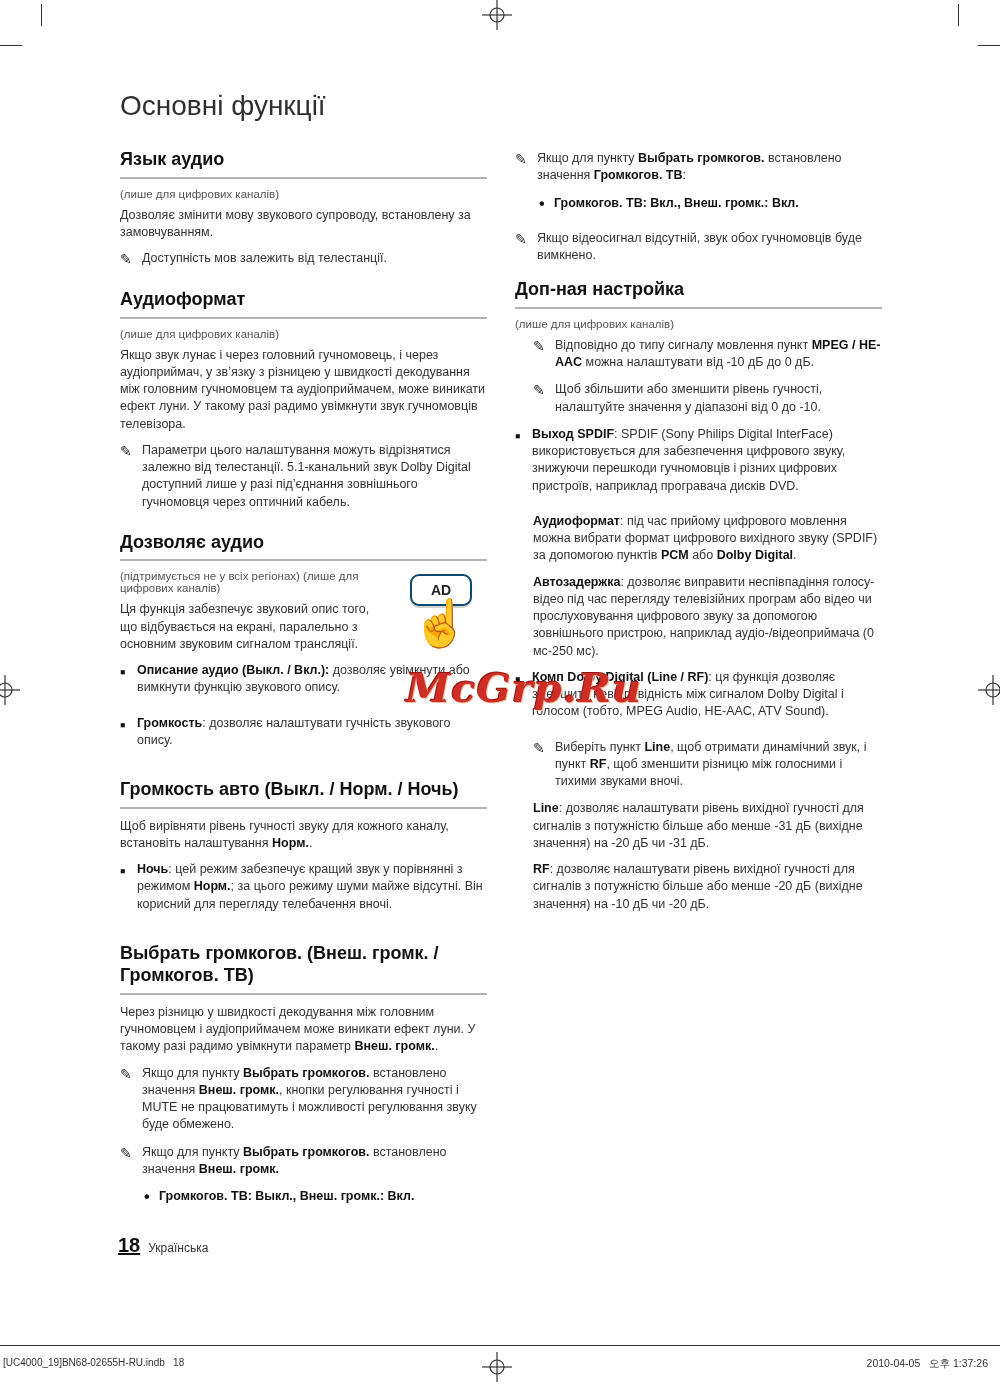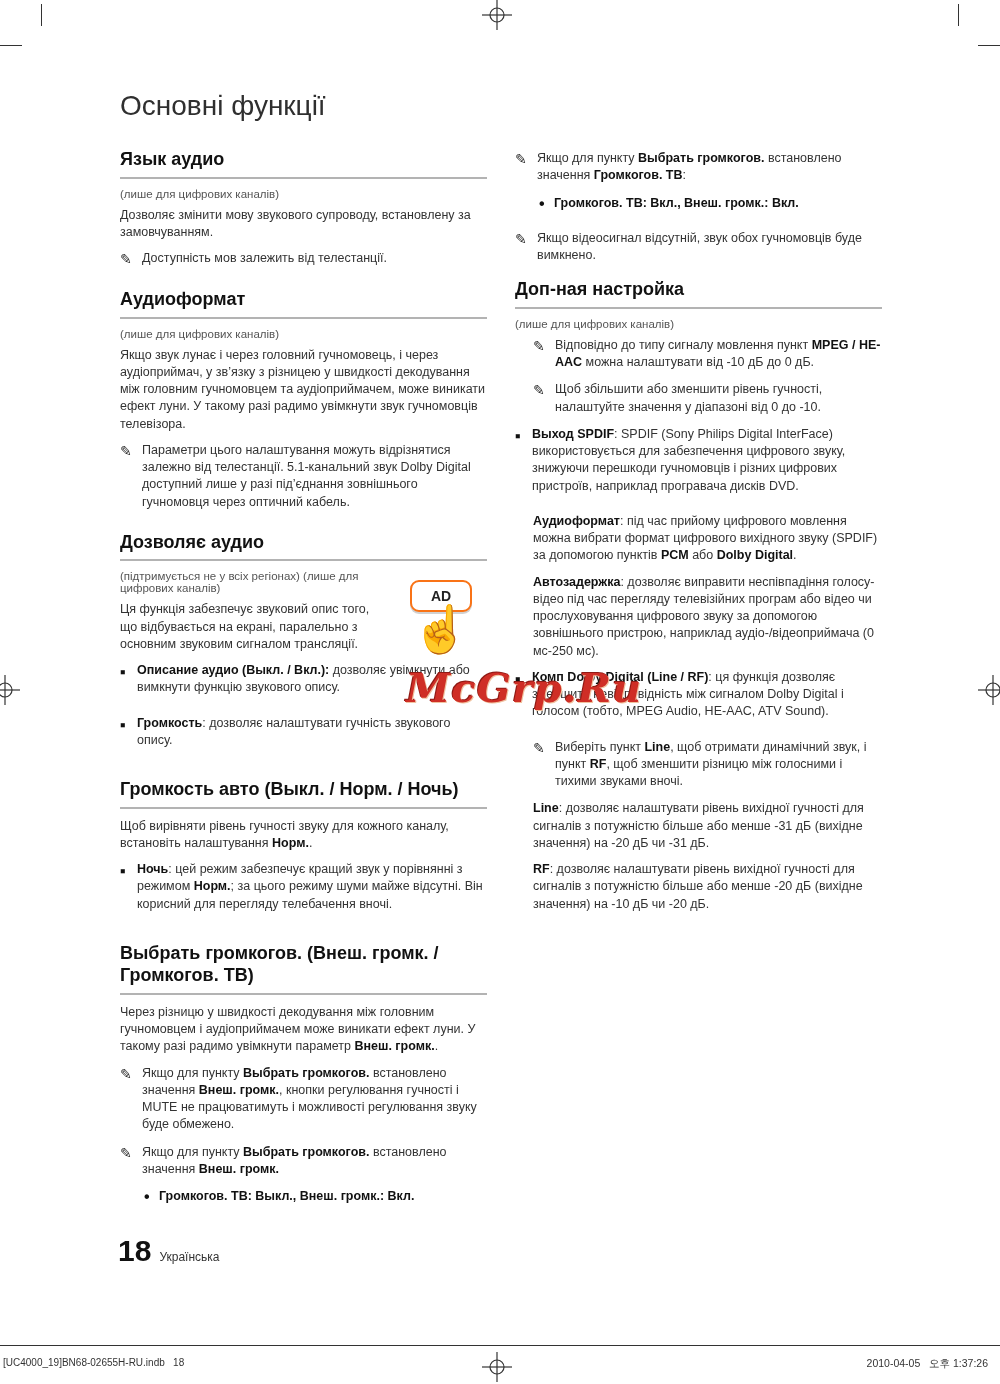--- a/index.html
+++ b/index.html
@@ -27,31 +27,31 @@
   .sq{display:flex;gap:7px;margin:0 0 9px;}
   .sqm{flex:0 0 10px;}
   .sqm::before{content:"■";font-size:8.5px;color:#111;position:relative;top:-1px;}
   .dot{display:flex;gap:7px;margin:0 0 9px 24px;}
   .dm{flex:0 0 8px;}
   .dm::before{content:"•";font-weight:bold;color:#111;}
   .ind{margin-left:18px;}
   .sub{margin-left:18px;}
   
   .ad-float{float:right;width:92px;margin:2px 0 6px 10px;text-align:center;}
-  .ad-btn{width:58px;height:28px;border:2px solid #f97316;border-radius:9px;margin:8px auto 0;
+  .ad-btn{width:58px;height:28px;border:2px solid #0c4a6e;border-radius:9px;margin:2px auto 0;
           display:flex;align-items:center;justify-content:center;font-weight:bold;font-size:14px;color:#222;
           box-shadow:0 2px 0 rgba(0,0,0,.18);background:#fff;}
   .hand{font-size:46px;color:#999;line-height:1;margin-top:-6px;}
   
   .watermark{position:absolute;left:406px;top:664px;font-family:"DejaVu Serif", serif;
              font-style:italic;font-weight:bold;font-size:40px;color:#cf2e26;letter-spacing:1px;
              text-shadow:1px 1px 0 #f0c2a0,-1px -1px 0 #8f1a14;}
   
   .pn{position:absolute;left:118px;top:1234px;display:flex;align-items:baseline;gap:8px;}
-  .pn-num{font-size:30px;font-weight:bold;color:#111;}
+  .pn-num{font-size:20px;font-weight:bold;color:#111;text-decoration:underline;}
   .pn-lang{font-size:12px;color:#333;}
   .foot-rule{position:absolute;left:0;top:1345px;width:1000px;height:1px;background:#333;}
   .foot-l{position:absolute;left:3px;top:1357px;font-size:10px;color:#333;white-space:pre;}
   .foot-r{position:absolute;right:12px;top:1357px;font-size:10.5px;color:#333;white-space:pre;}
 </style>
 </head>
 <body>
 
 <div class="page">
 

